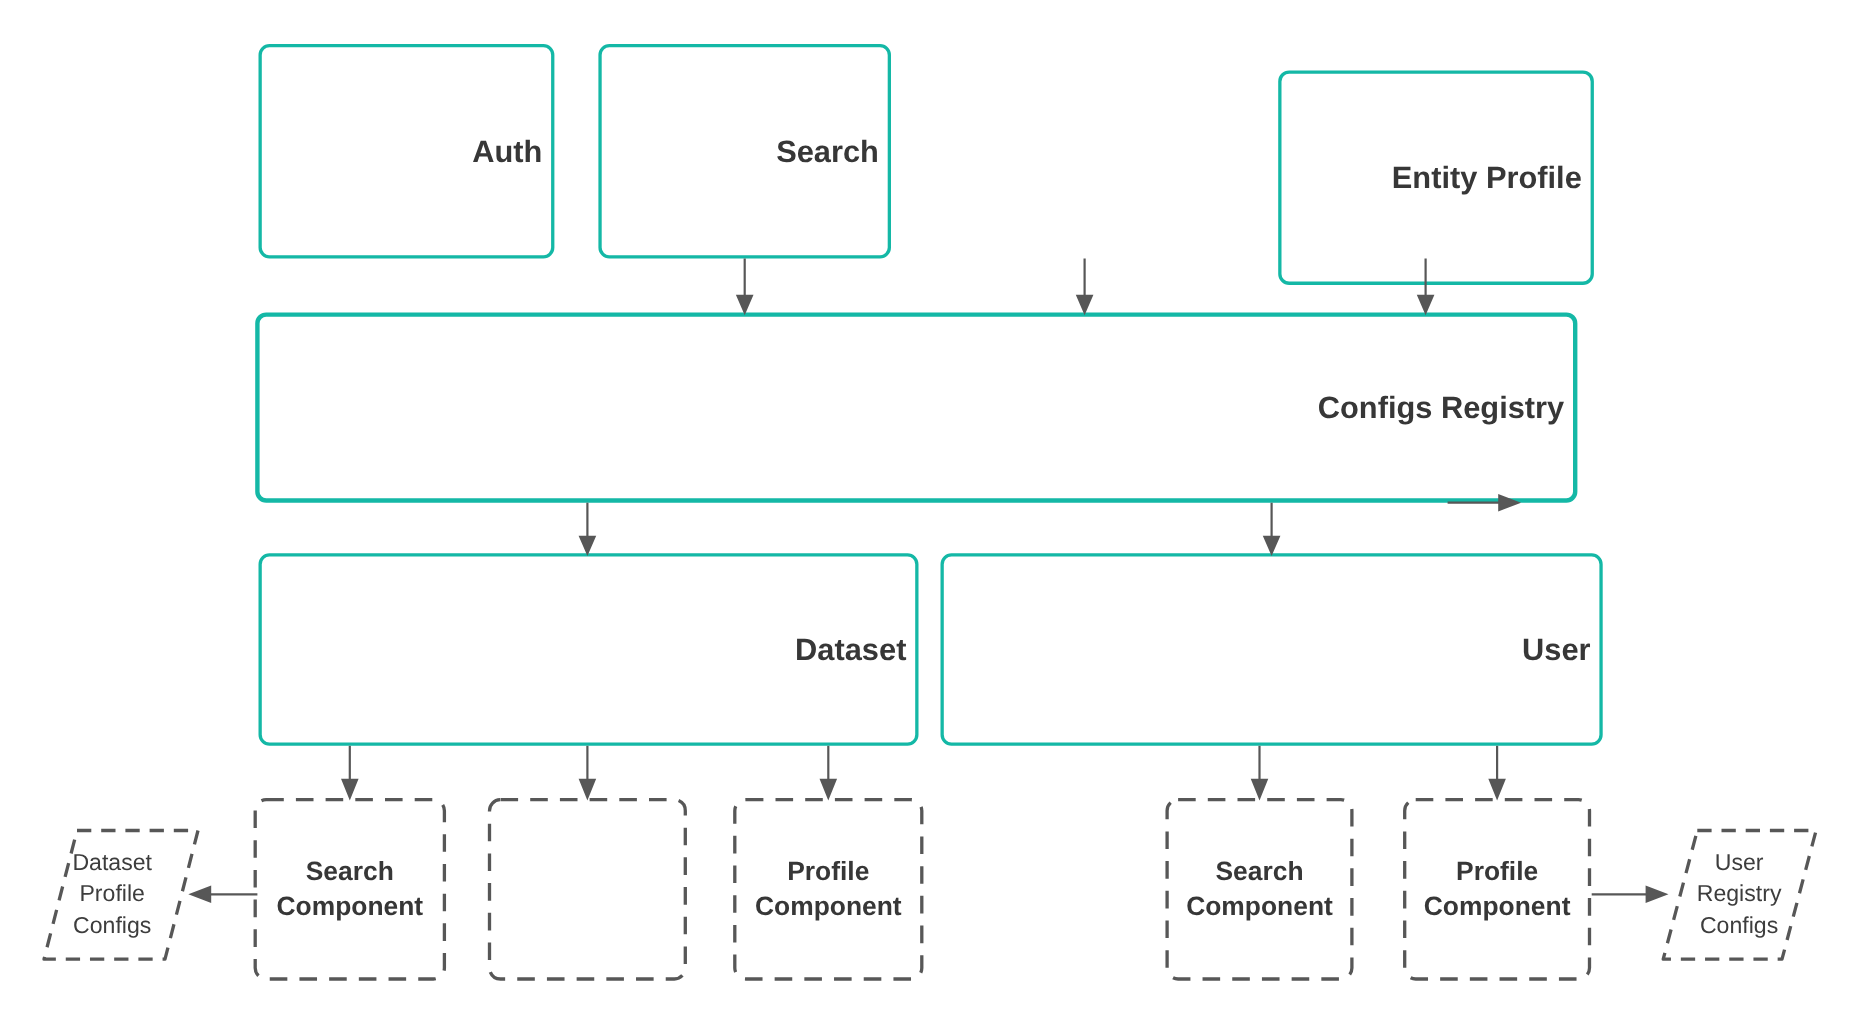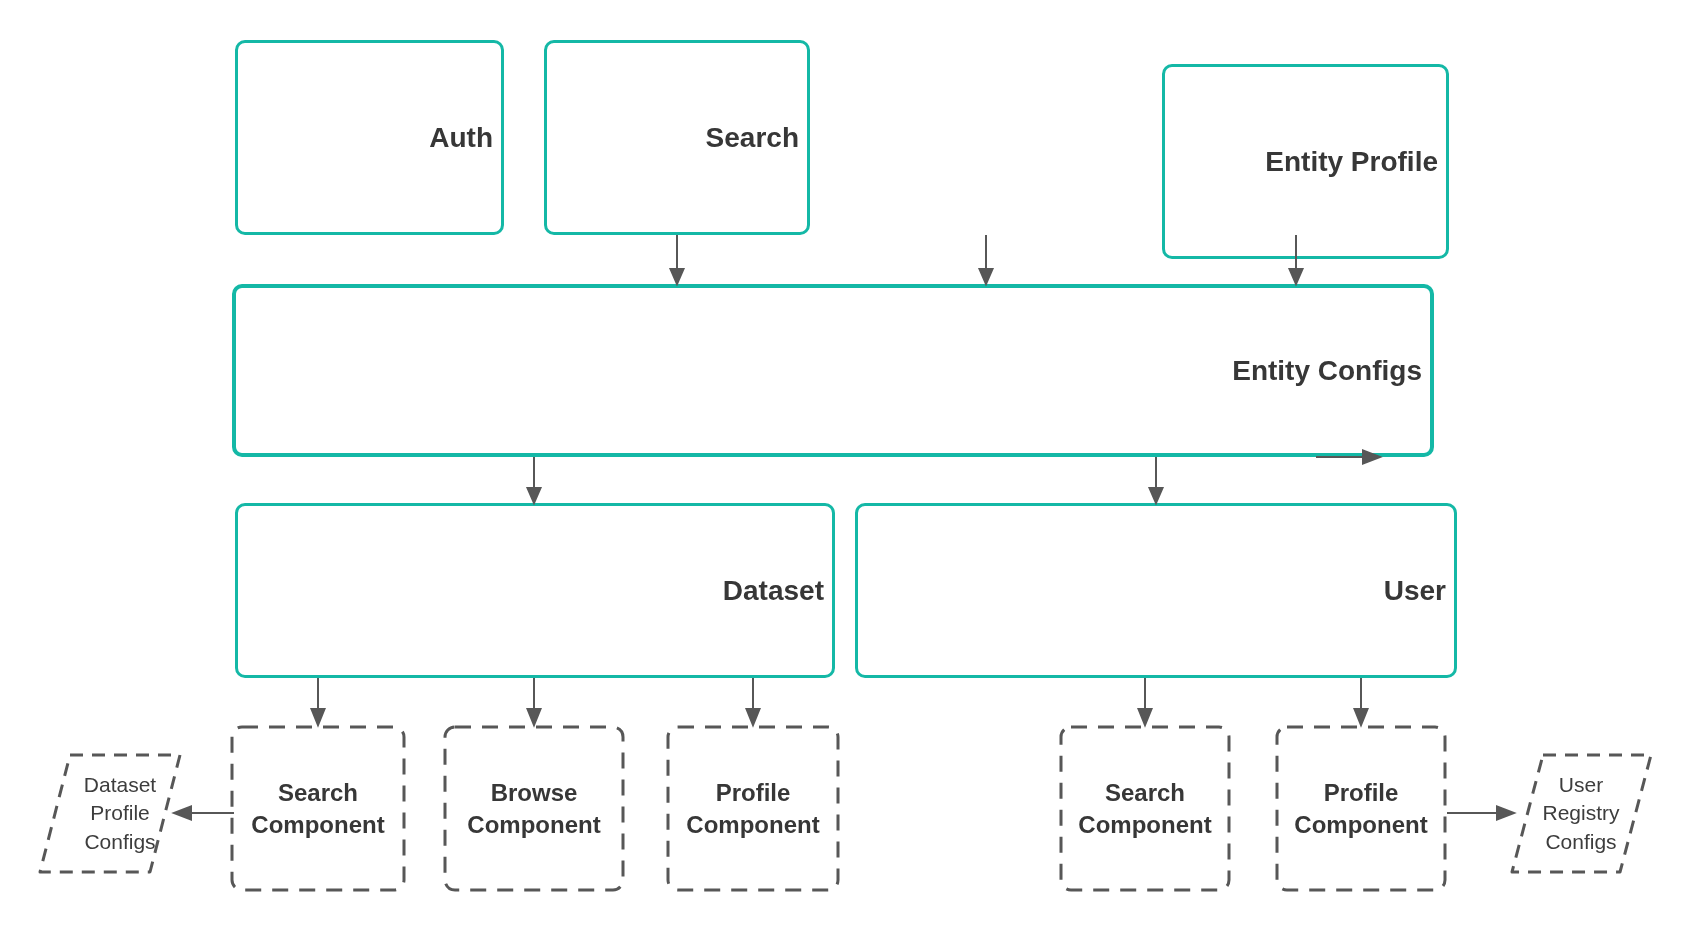--- a/index.html
+++ b/index.html
@@ -72,47 +72,44 @@
     <span class="lbl">Auth</span>
   </div>
   <div class="node solid-box" style="left:544px; top:40px; width:266px; height:195px;">
     <span class="lbl">Search</span>
   </div>
   <div class="node solid-box" style="left:1162px; top:32px; width:287px; height:195px;margin-top:32px;">
     <span class="lbl">Entity Profile</span>
   </div>
 
   <div class="node solid-box registry-box" style="left:232px; top:284px; width:1202px; height:173px;">
-    <span class="lbl">Entity Configs</span>
+    <span class="lbl">Configs Registry</span>
   </div>
 
   <div class="node solid-box" style="left:235px; top:503px; width:600px; height:175px;">
     <span class="lbl">Dataset</span>
   </div>
   <div class="node solid-box" style="left:855px; top:503px; width:602px; height:175px;">
     <span class="lbl">User</span>
   </div>
 
   <div class="node ghost-label" style="left:232px; top:727px; width:172px; height:163px;">
     <span class="lbl">Search Component</span>
   </div>
-  <div class="node ghost-label" style="left:445px; top:727px; width:178px; height:163px;">
-    <span class="lbl">Browse Component</span>
-  </div>
   <div class="node ghost-label" style="left:668px; top:727px; width:170px; height:163px;">
     <span class="lbl">Profile Component</span>
   </div>
   <div class="node ghost-label" style="left:1061px; top:727px; width:168px; height:163px;">
     <span class="lbl">Search Component</span>
   </div>
   <div class="node ghost-label" style="left:1277px; top:727px; width:168px; height:163px;">
     <span class="lbl">Profile Component</span>
   </div>
 
-  <div class="node config-label" style="left:50px; top:755px; width:140px; height:117px;">
+  <div class="node config-label" style="left:32px; top:755px; width:140px; height:117px;">
     <span class="lbl">Dataset Profile Configs</span>
   </div>
   <div class="node config-label" style="left:1511px; top:755px; width:140px; height:117px;">
     <span class="lbl">User Registry Configs</span>
   </div>
 
   <svg class="overlay" viewBox="0 0 1690 940" xmlns="http://www.w3.org/2000/svg">
 
     <g stroke="#575757" stroke-width="3" fill="none" stroke-dasharray="16 11" stroke-linecap="butt">
       <rect x="232" y="727" width="172" height="163" rx="10"></rect>

